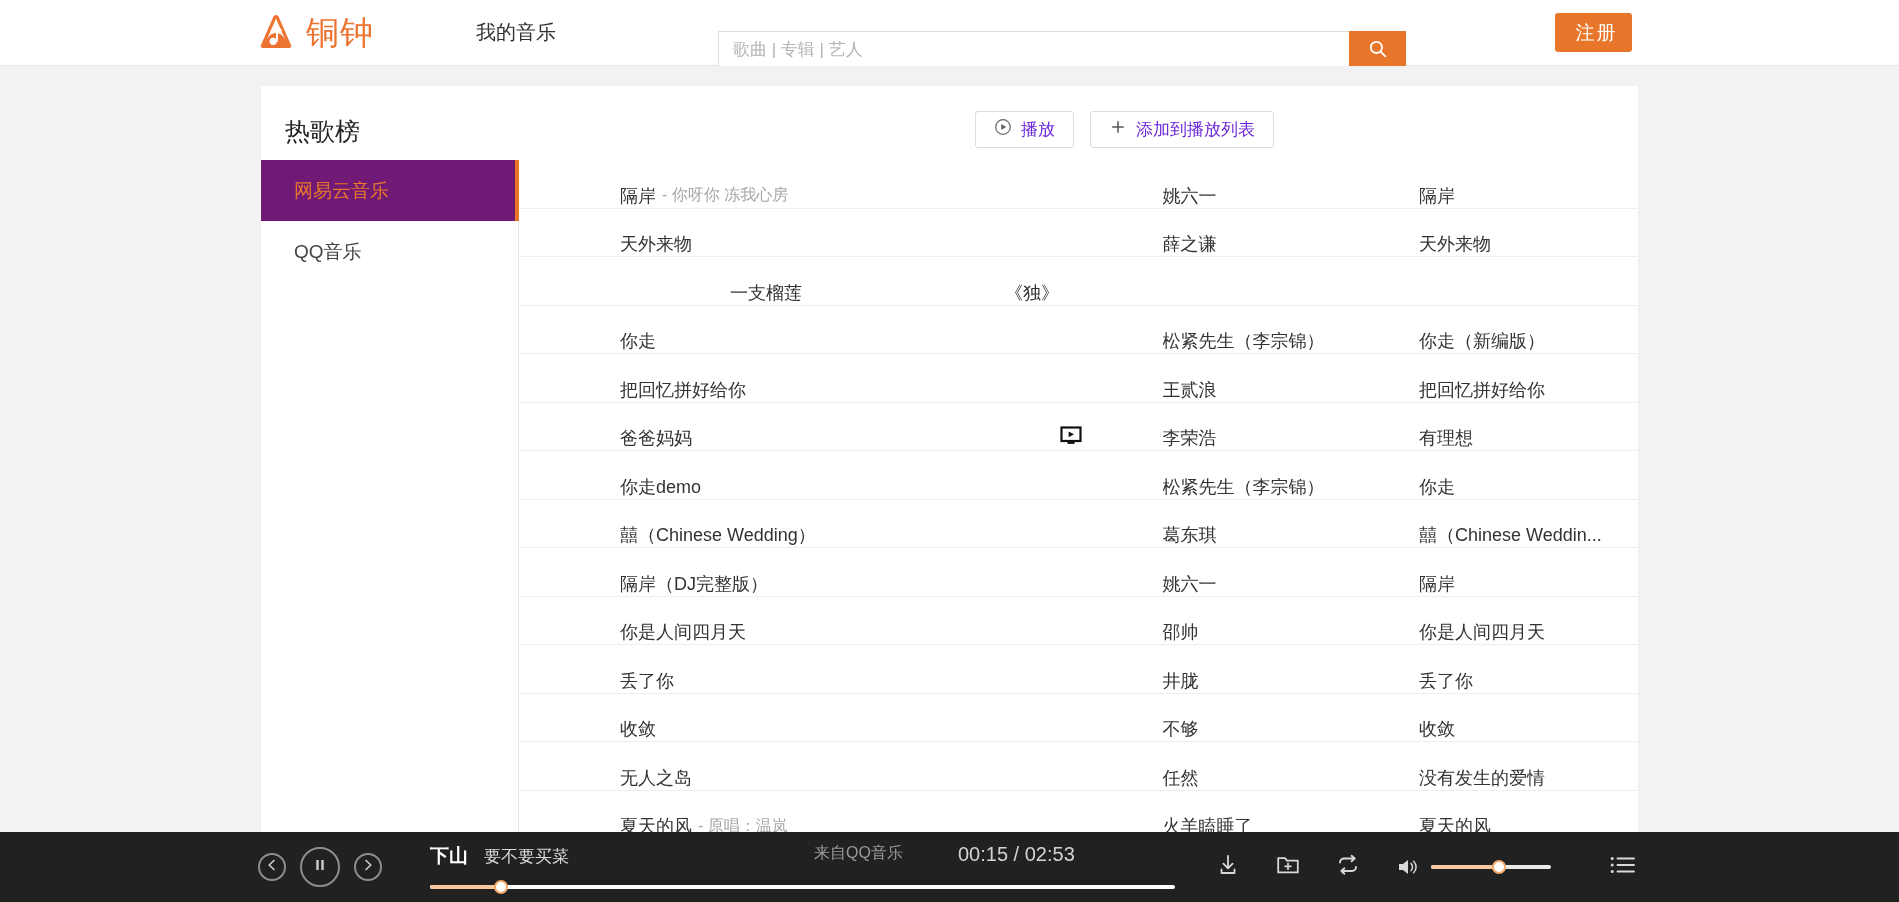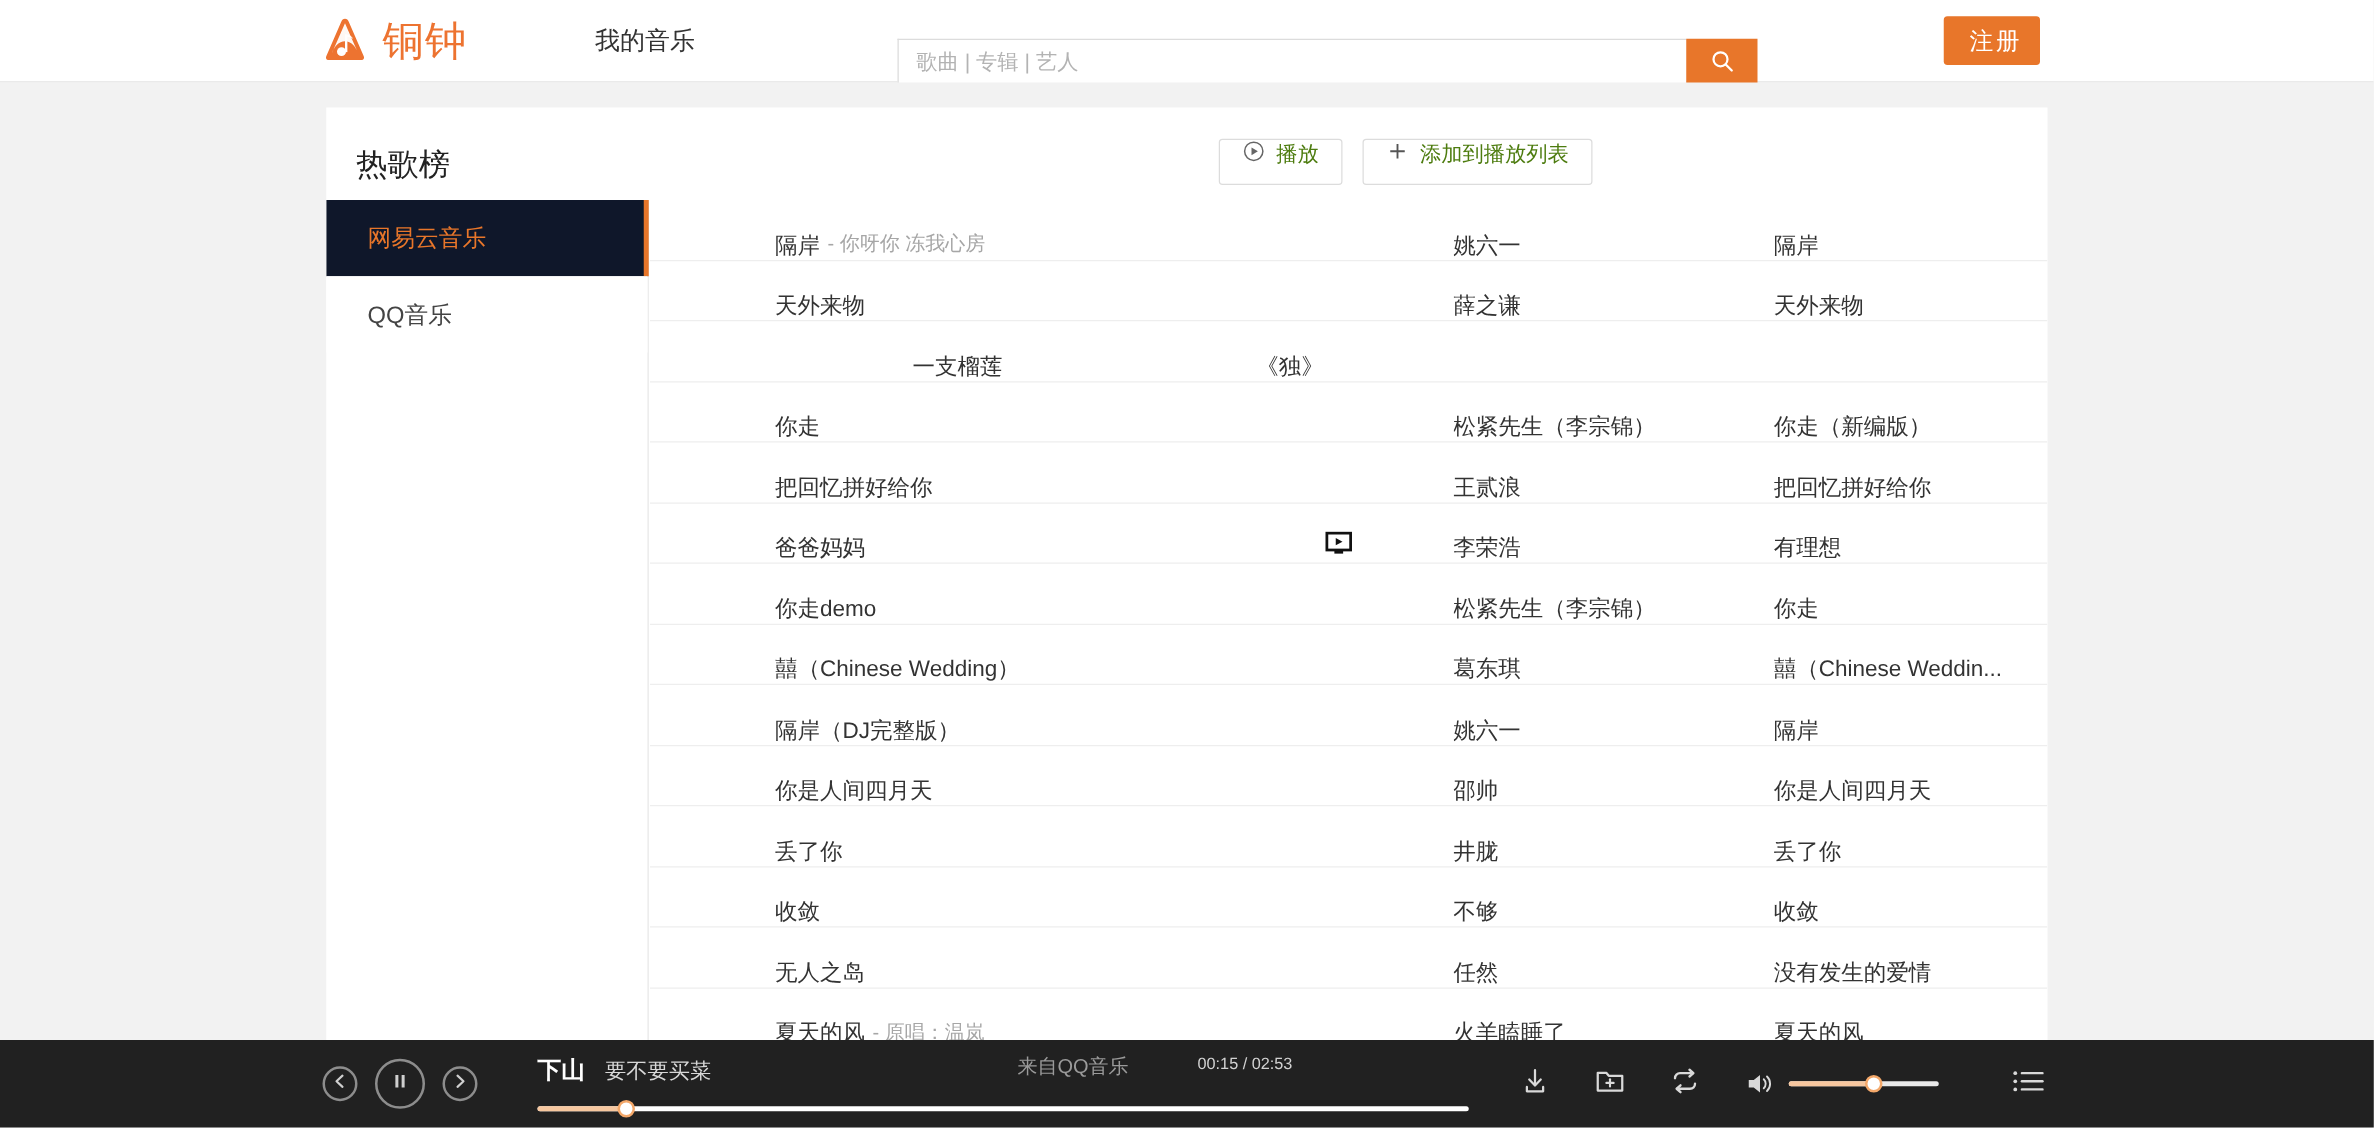--- a/index.html
+++ b/index.html
@@ -112,25 +112,25 @@
     position: absolute;
     left: 714px; top: 25px;
     display: flex;
     gap: 16px;
   }
   .act-btn {
     height: 37px;
     border: 1px solid #dcdcdc;
     background: #ffffff;
     border-radius: 3px;
-    display: flex; align-items: flex-start;
+    display: flex; align-items: center;
     gap: 9px;
     padding: 0 18px;
     font-size: 17px;
-    color: #4d7c0f;
+    color: #6d28d9;
     cursor: pointer;
     font-family: "Liberation Sans", "DejaVu Sans", sans-serif;
     white-space: nowrap;
   }
 
   
   .sidebar {
     position: absolute;
     left: 0; top: 74px;
     width: 258px;
@@ -141,21 +141,21 @@
     height: 61px;
     display: flex; align-items: center;
     padding-left: 33px;
     font-size: 19px;
     color: #444444;
     cursor: pointer;
     position: relative;
     background: #ffffff;
   }
   .side-item.active {
-    background: #0f172a;
+    background: #701a75;
     color: #e8762a;
   }
   .side-item.active::after {
     content: "";
     position: absolute;
     right: -1px; top: 0;
     width: 4px; height: 100%;
     background: #e8762a;
   }
 
@@ -265,21 +265,21 @@
   }
   .track-source {
     position: absolute;
     left: 384px;
     font-size: 16px;
     color: #9a9a9a;
   }
   .track-time {
     position: absolute;
     left: 528px;
-    font-size: 13px;
+    font-size: 20px;
     color: #d2d2d2;
   }
   .progress {
     position: absolute;
     left: 0; bottom: 2px;
     width: 745px; height: 4px;
     background: #ffffff;
     border-radius: 2px;
   }
   .progress-fill {

